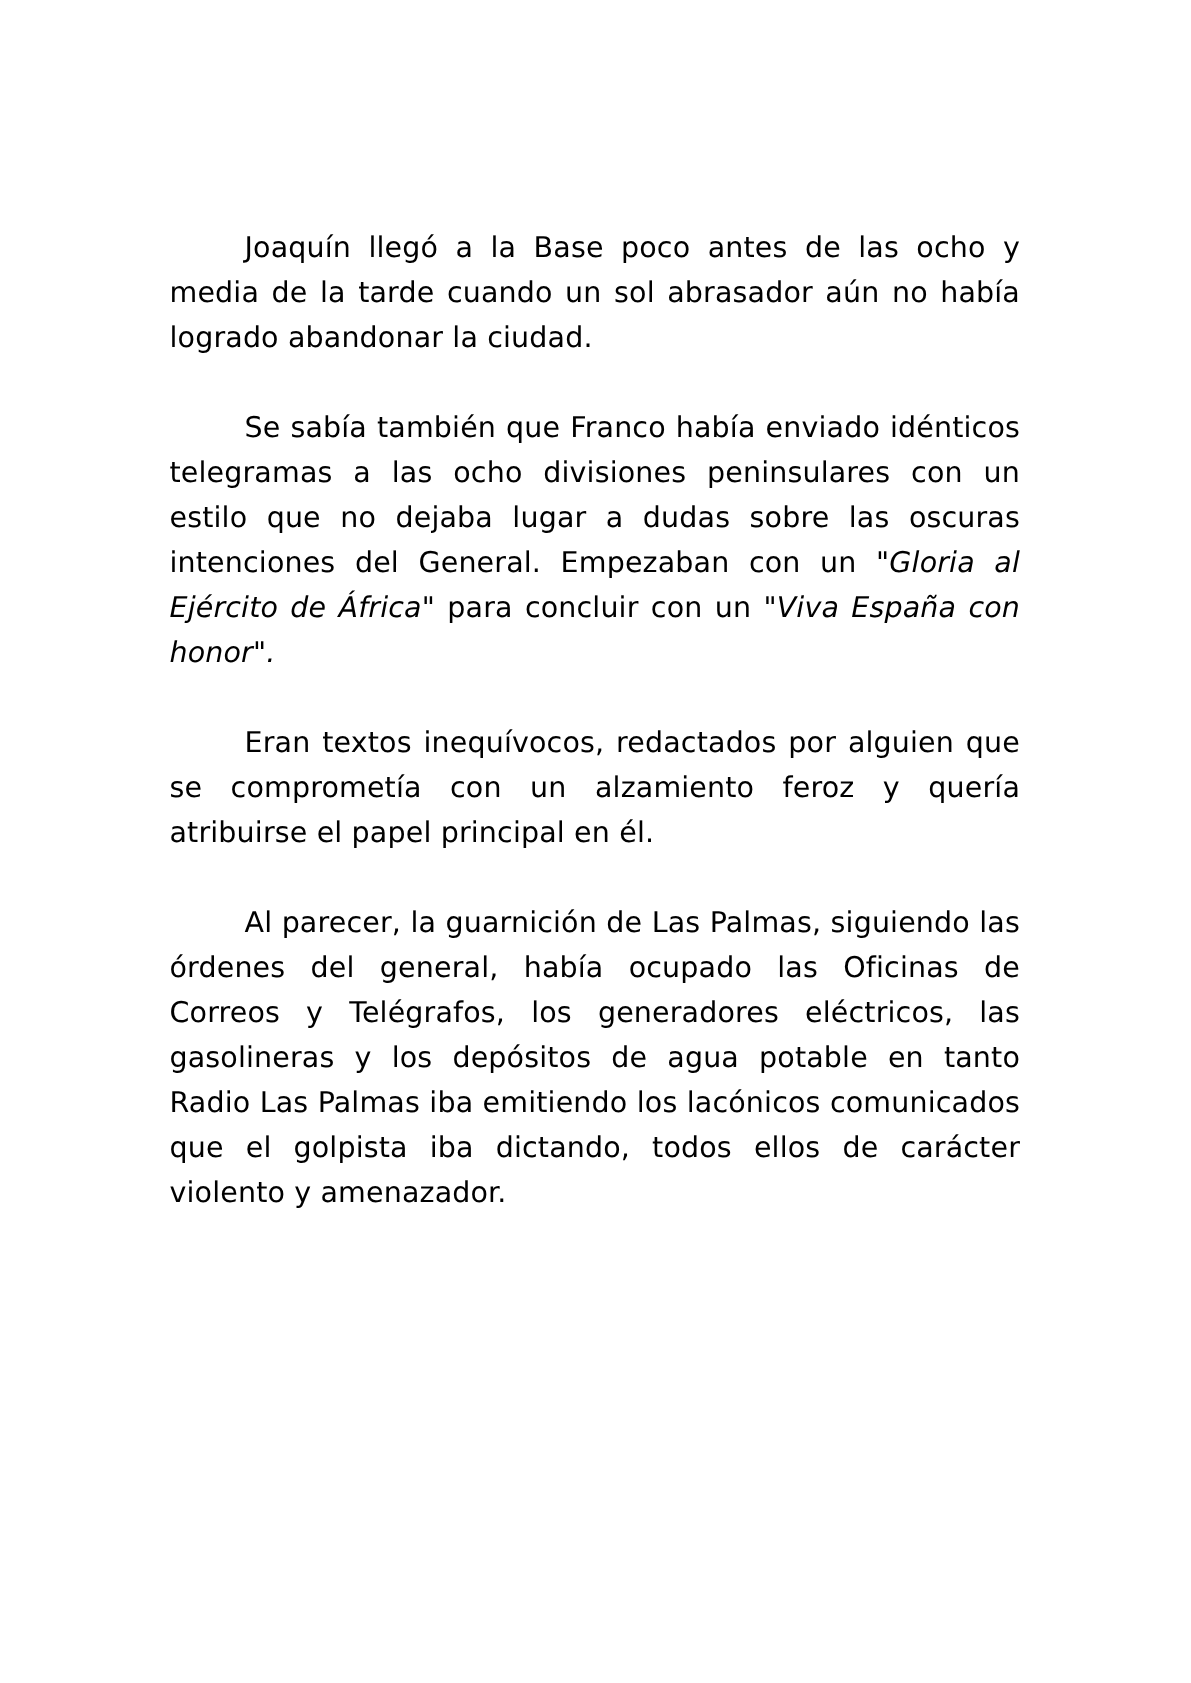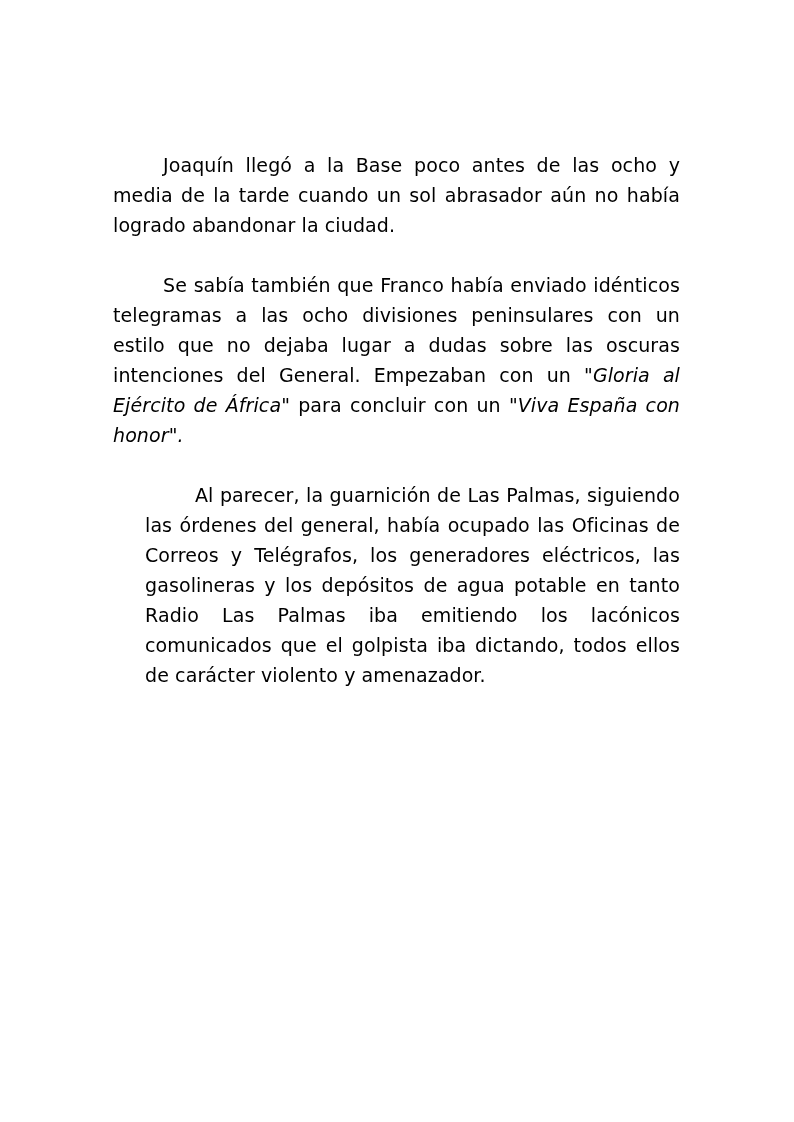--- a/index.html
+++ b/index.html
@@ -25,21 +25,20 @@
     font-size: 19px;
     line-height: 30px;
     letter-spacing: 0.1px;
   }
   .page-text p {
     margin: 0 0 30px 0;
     text-indent: 50px;
   }
   .page-text p:last-child {
     margin-bottom: 0;
-    margin-left: 32px;
   }
   .seg-italic {
     font-style: italic;
   }
   .page-footer {
     position: absolute;
     left: 0;
     top: 1057px;
     width: 794px;
     text-align: center;
@@ -49,18 +48,19 @@
     color: #3b82f6;
   }
 </style>
 </head>
 <body>
 
 <div class="page">
   <main class="page-text">
       <p><span class="seg-normal">Joaquín llegó a la Base poco antes de las ocho y media de la tarde cuando un sol abrasador aún no había logrado abandonar la ciudad.</span></p>
       <p><span class="seg-normal">Se sabía también que Franco había enviado idénticos telegramas a las ocho divisiones peninsulares con un estilo que no dejaba lugar a dudas sobre las oscuras intenciones del General. Empezaban con un </span><span class="seg-italic">"Gloria al Ejército de África" </span><span class="seg-normal">para concluir con un </span><span class="seg-italic">"Viva España con honor".</span></p>
+      <p><span class="seg-normal">Eran textos inequívocos, redactados por alguien que se comprometía con un alzamiento feroz y quería atribuirse el papel principal en él.</span></p>
       <p><span class="seg-normal">Al parecer, la guarnición de Las Palmas, siguiendo las órdenes del general, había ocupado las Oficinas de Correos y Telégrafos, los generadores eléctricos, las gasolineras y los depósitos de agua potable en tanto Radio Las Palmas iba emitiendo los lacónicos comunicados que el golpista iba dictando, todos ellos de carácter violento y amenazador.</span></p>
     </main>
   <footer class="page-footer">
     <span>101</span>
   </footer>
 </div>
 
 </body></html>

